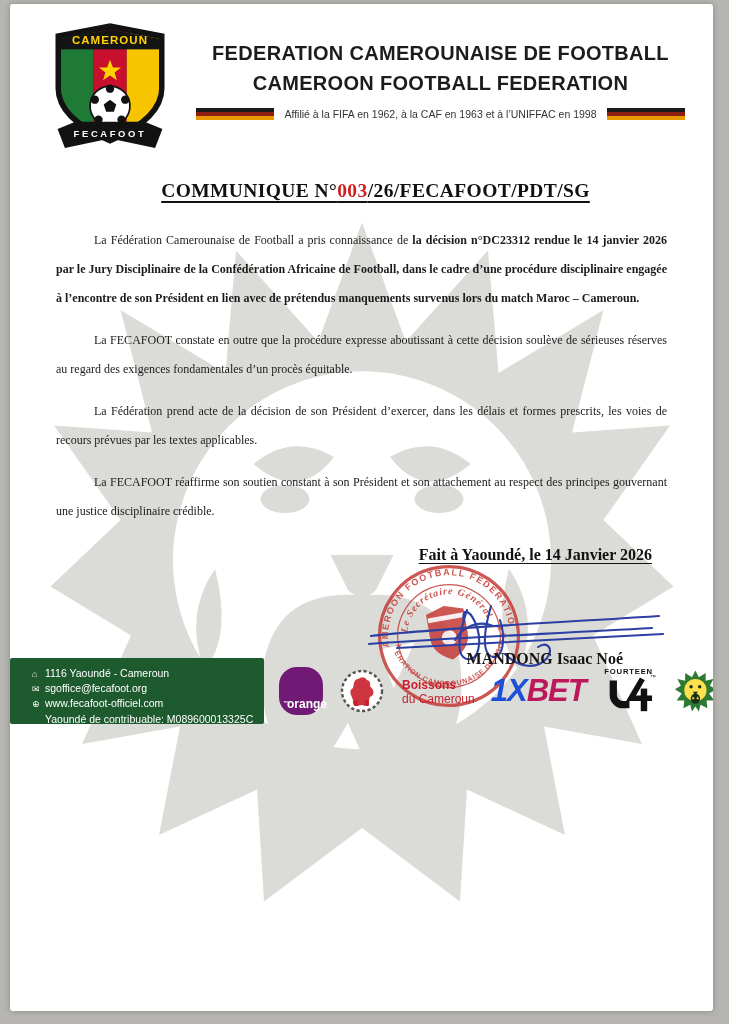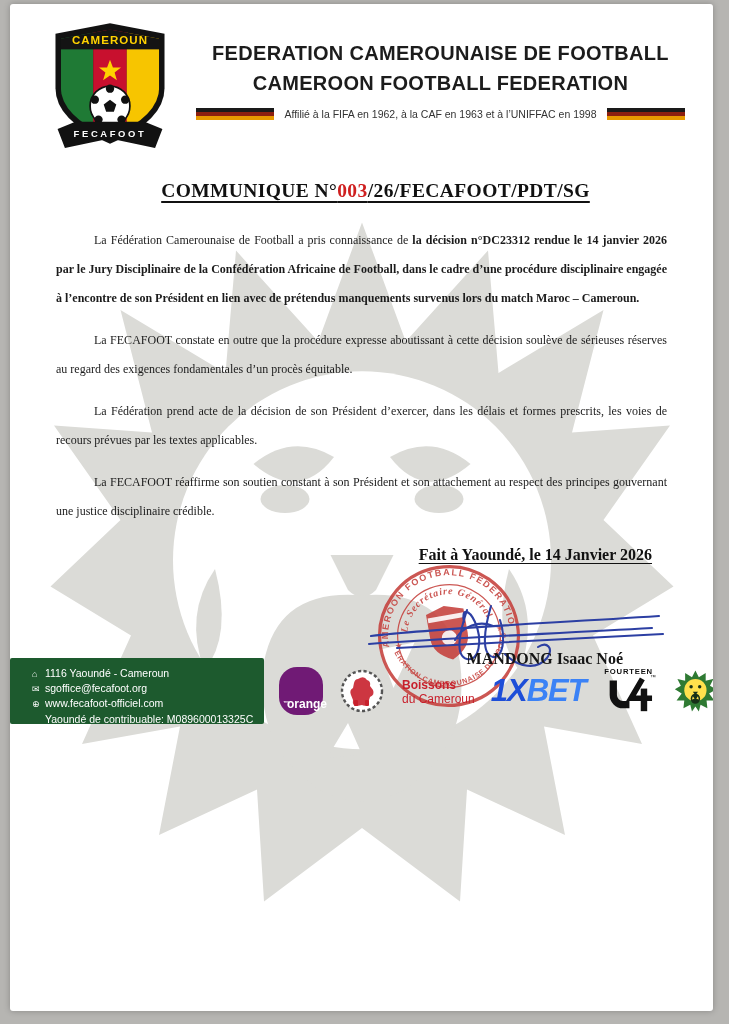--- a/index.html
+++ b/index.html
@@ -72,21 +72,21 @@
   .orange-logo span{position:absolute;left:4px;bottom:2px;color:#fff;
     font-family:"Liberation Sans",sans-serif;font-size:12px;font-weight:700;}
   .orange-logo sup{font-size:6px;}
   .boissons{display:flex;align-items:center;gap:17px;flex:0 0 auto;}
   .boissons-text{color:#c8202c;font-family:"Liberation Sans",sans-serif;line-height:1.05;}
   .boissons-text .b1{font-size:12px;font-weight:700;}
   .boissons-text .b2{font-size:12px;display:block;}
   .xbet{font-family:"Liberation Sans",sans-serif;font-style:italic;font-weight:700;
     font-size:31px;letter-spacing:-1px;flex:0 0 auto;}
   .xbet .x1{color:#1d4ed8;}
-  .xbet .x2{color:#3b82f6;font-style:italic;}
+  .xbet .x2{color:#be185d;font-style:italic;}
 </style>
 </head>
 <body>
 
 <div class="page">
 
   <svg class="watermark" viewBox="0 0 360 400" aria-hidden="true">
     <g fill="#dbdbd7">
       <path d="M180 2 L205 70 L252 18 L258 88 L318 52 L300 122 L356 118 L318 172 L358 210 L312 238 L340 300 L284 290 L296 352 L240 326 L236 390 L180 348 L124 390 L120 326 L64 352 L76 290 L20 300 L48 238 L2 210 L42 172 L4 118 L60 122 L42 52 L102 88 L108 18 L155 70 Z"></path>
     </g>

